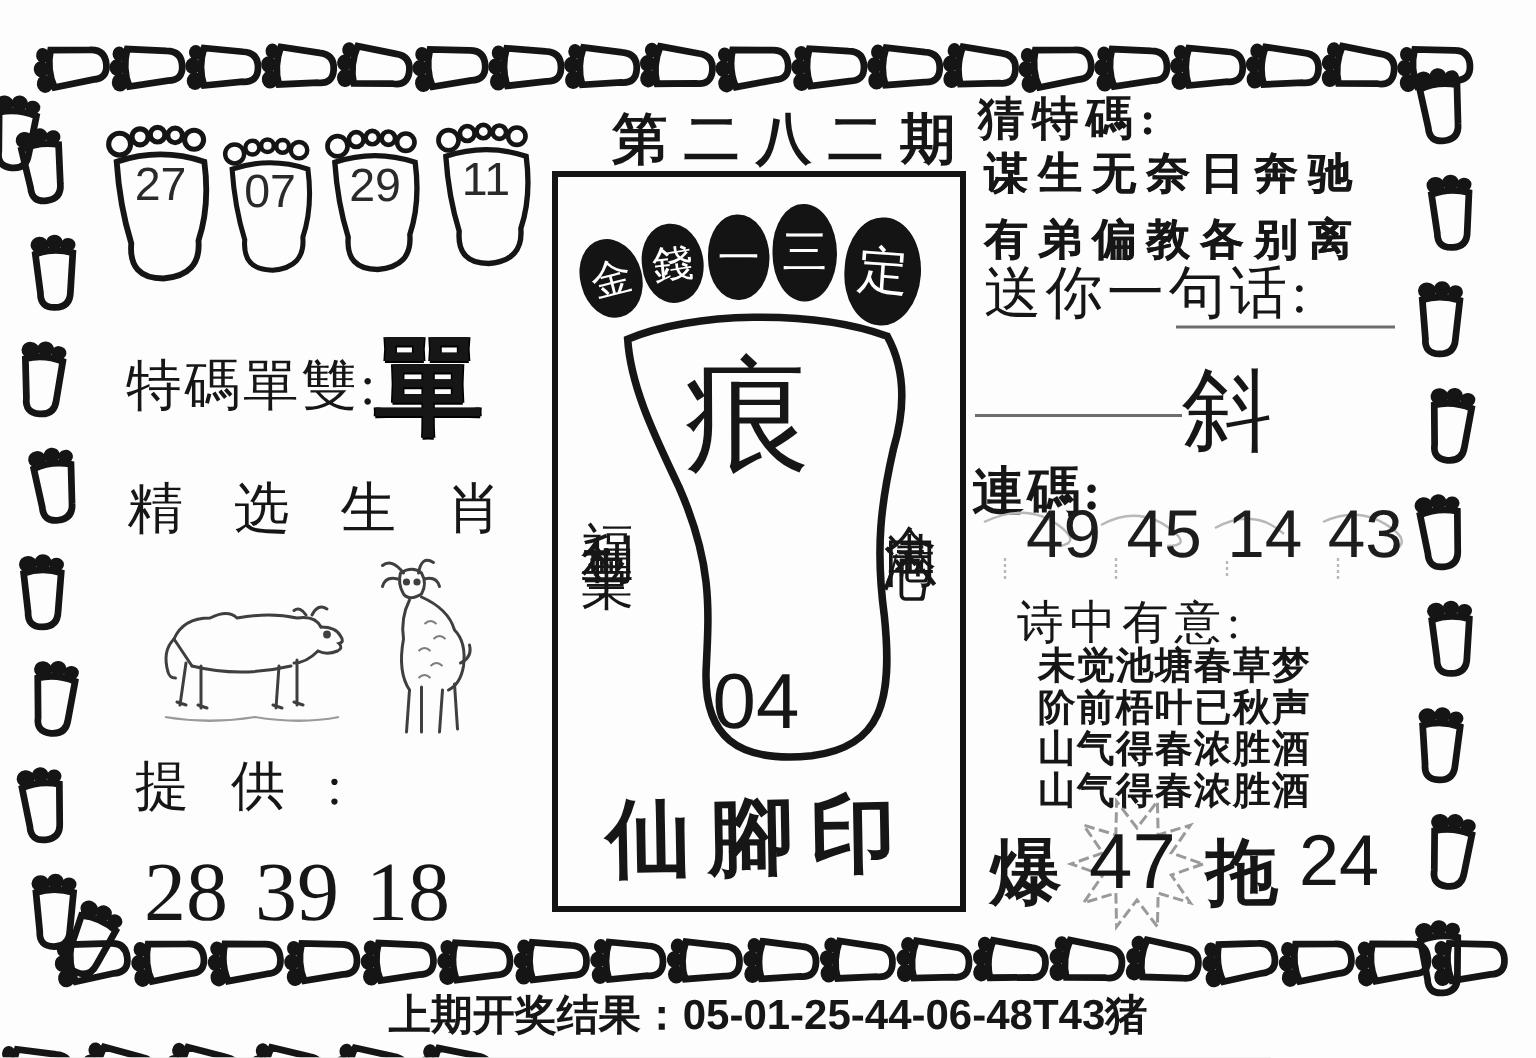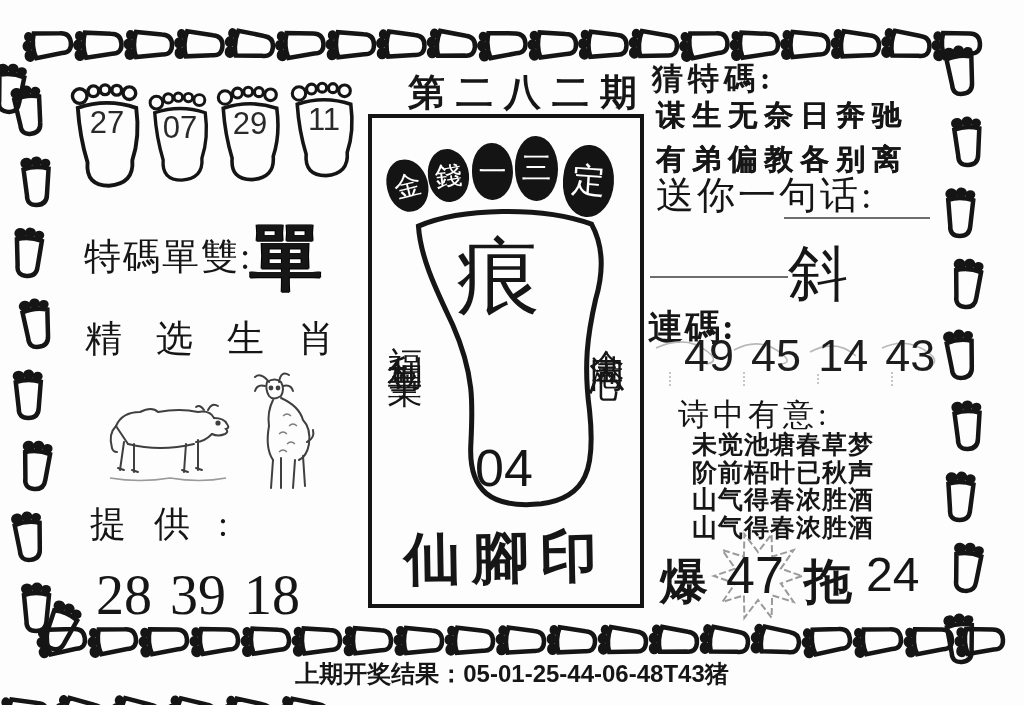--- a/index.html
+++ b/index.html
@@ -54,21 +54,21 @@
   .foot-number{position:absolute;left:68px;top:320px;width:128px;text-align:center;
                font-size:52px;font-family:"Liberation Sans",sans-serif;}
   .vert-left{position:absolute;left:8px;top:200px;writing-mode:vertical-rl;
              font-size:35px;letter-spacing:9px;}
   .vert-right{position:absolute;left:210px;top:204px;writing-mode:vertical-rl;
               font-size:35px;letter-spacing:5px;}
   .center-bottom-title{position:absolute;left:28px;top:402px;width:212px;text-align:center;
               font-size:57px;letter-spacing:11px;font-weight:bold;transform:rotate(-1deg);}
 
   .footer-line{left:0;top:658px;width:1024px;text-align:center;
-               font-family:"Liberation Sans",sans-serif;font-weight:bold;font-size:24px;}
+               font-family:"Liberation Sans",sans-serif;font-weight:bold;font-size:28px;}
 
   .deco{position:absolute;pointer-events:none;}
 </style>
 </head>
 <body>
 
 <div class="page">
 
   <svg id="border-feet" width="1024" height="705">
     <defs>

